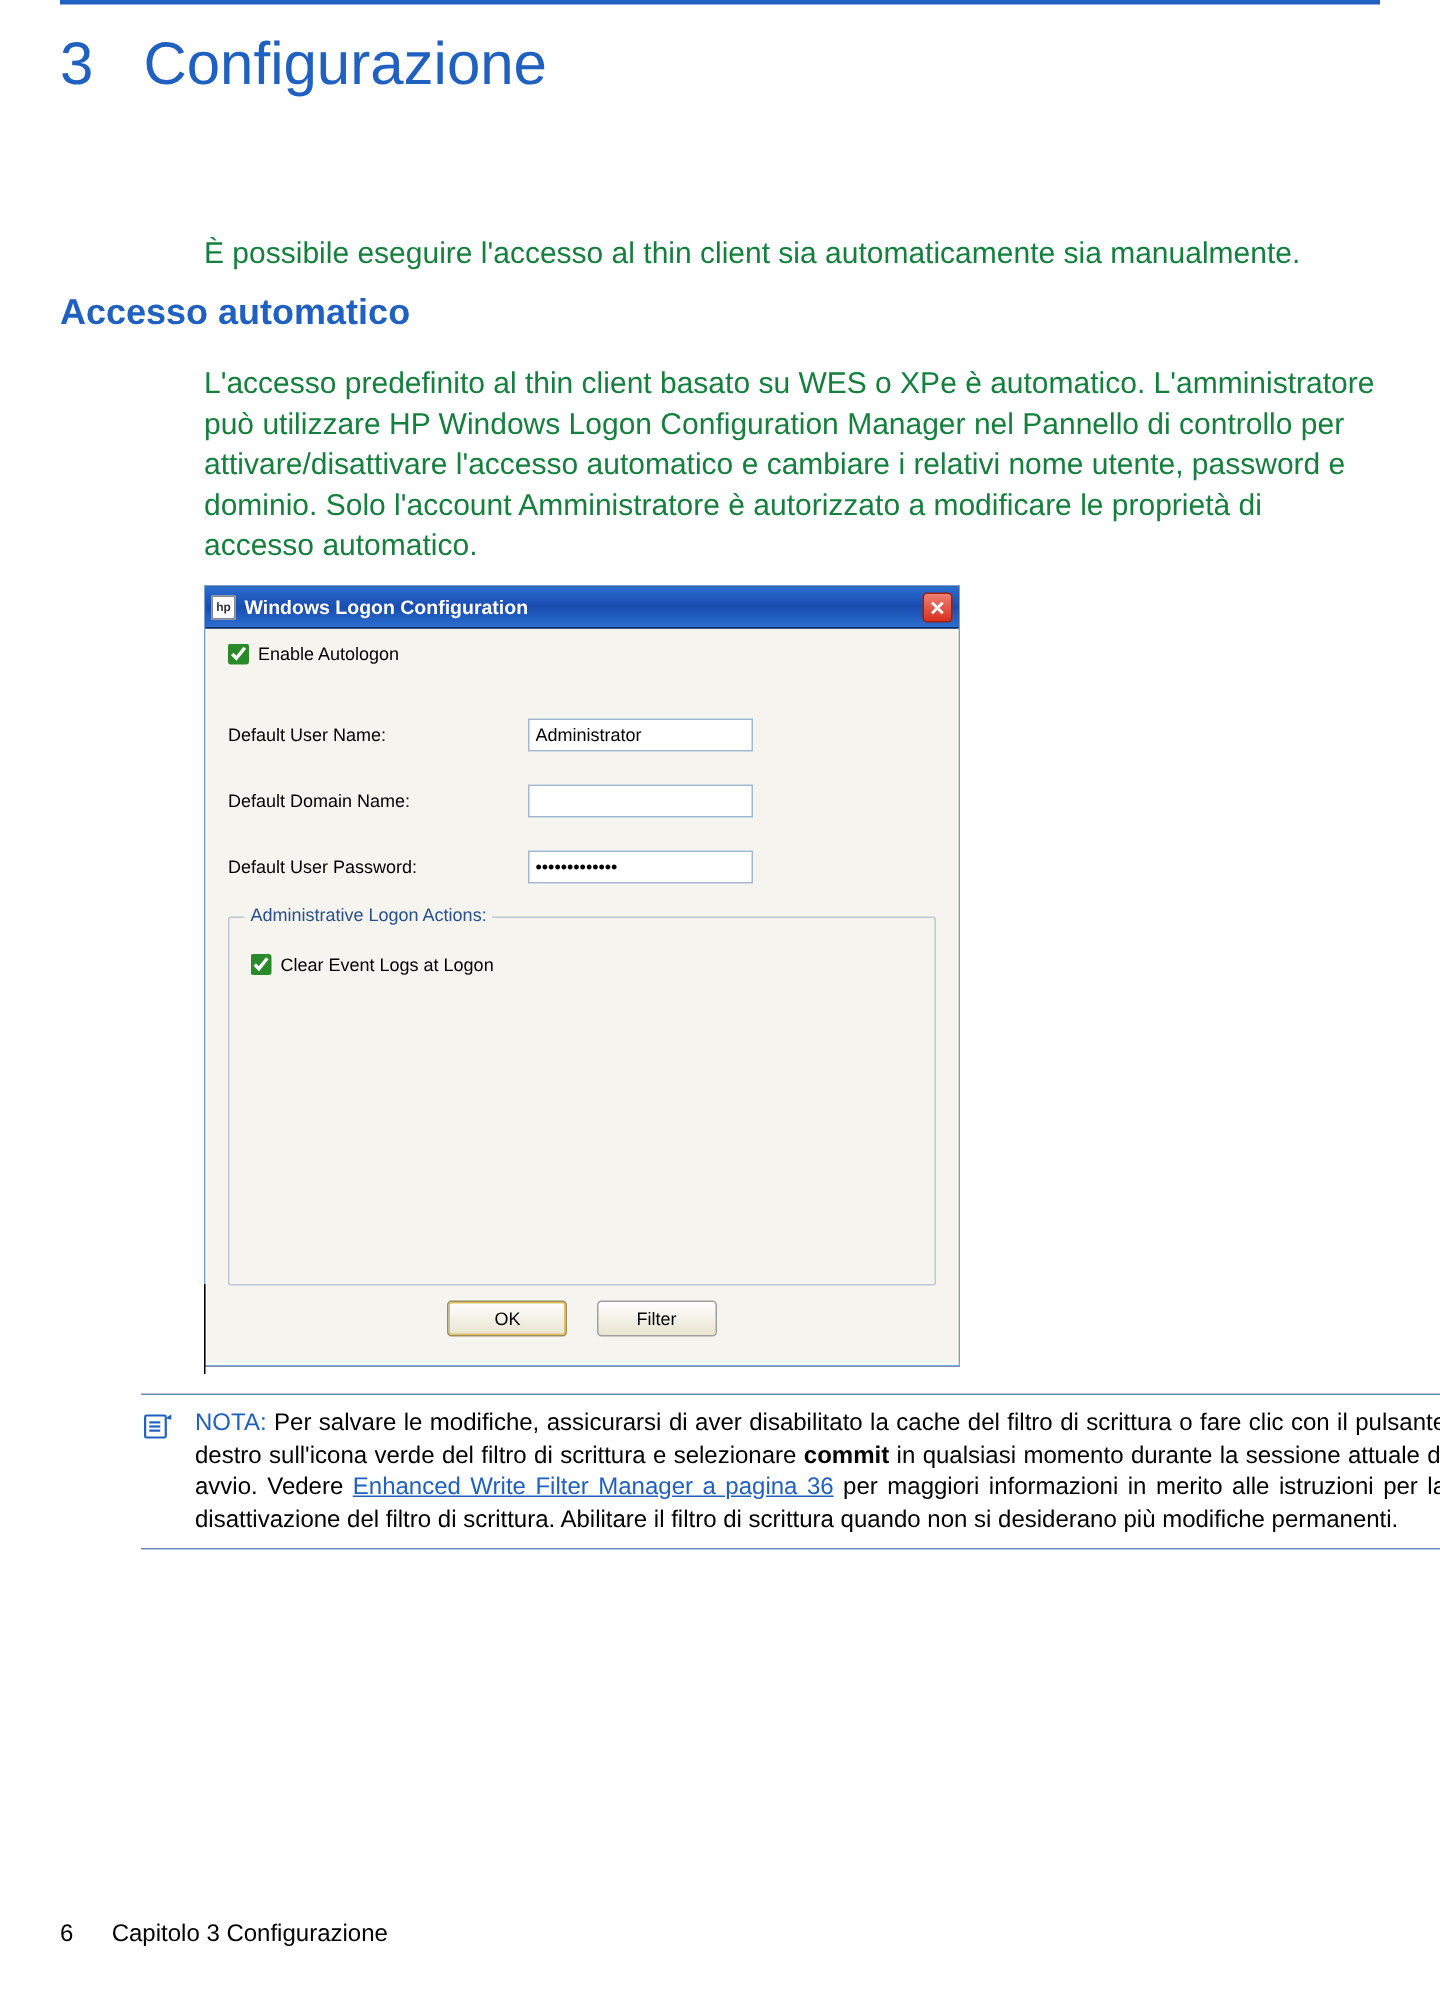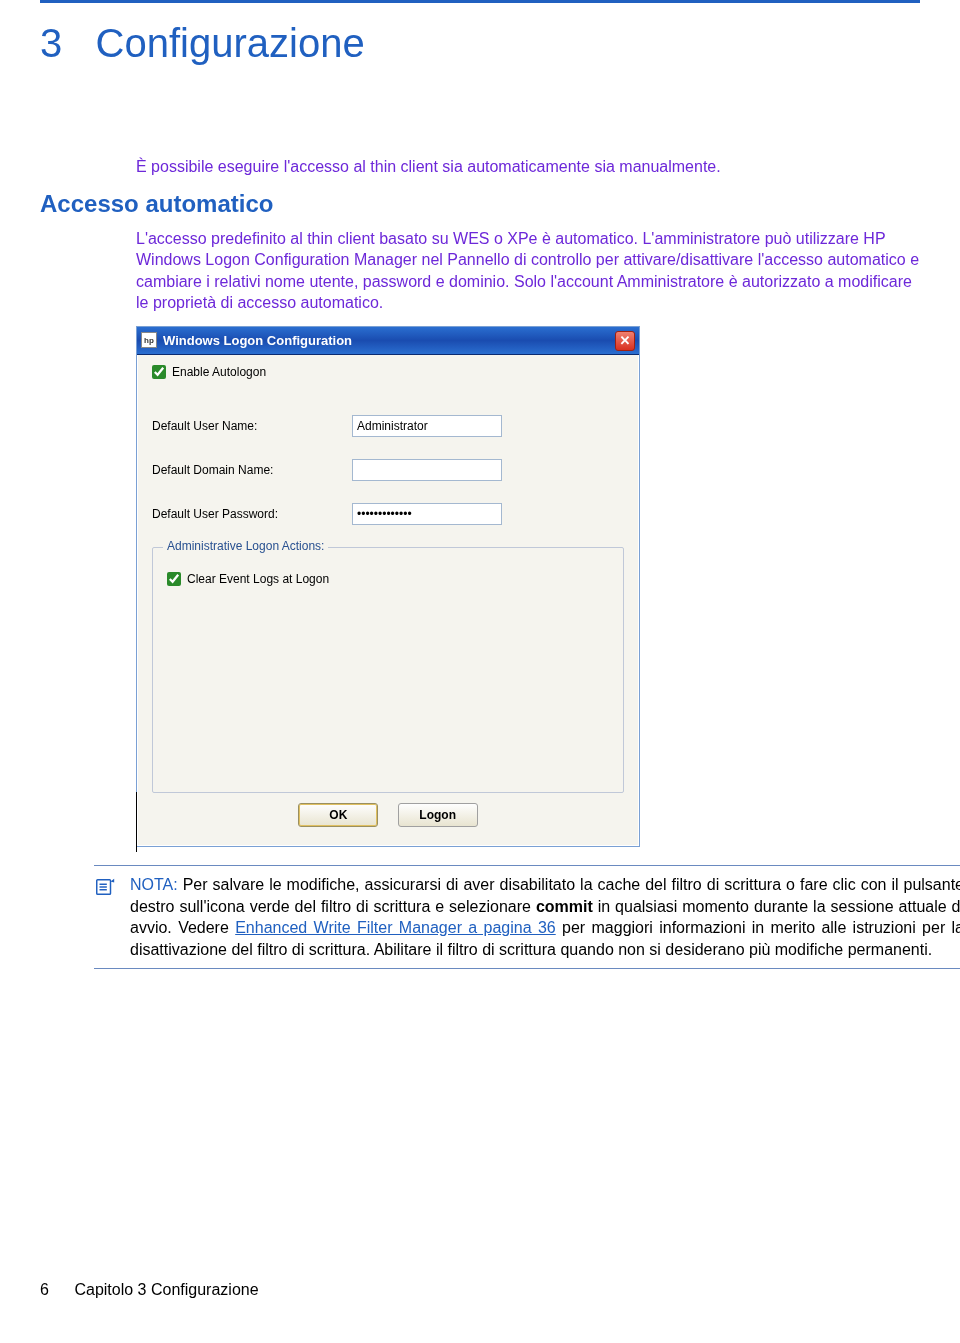--- a/index.html
+++ b/index.html
@@ -29,26 +29,26 @@
     .section-h2 {
       font-size: 30px;
       font-weight: bold;
       color: #2060c0;
       margin-bottom: 10px;
     }
     .section-h3 {
       font-size: 24px;
       font-weight: bold;
       color: #2060c0;
-      margin-bottom: 10px;
+      margin-bottom: 20px;
     }
     .body-text {
-      font-size: 16px;
+      font-size: 20px;
       line-height: 1.35;
-      color: #6d28d9;
+      color: #15803d;
       margin: 0 0 12px 96px;
     }
     
     .dialog-wrap {
       margin: 10px 0 16px 96px;
       width: 504px;
       border: 1px solid #7aa0d4;
       background: #0f172a;
       font-family: Tahoma, Arial, sans-serif;
       font-size: 12px;
@@ -159,21 +159,20 @@
       border: 1px solid #9a8f60;
       border-radius: 3px;
       background: linear-gradient(#fefefe, #e8e4d0);
       font-family: Tahoma, Arial, sans-serif;
       font-size: 12px;
       text-align: center;
       line-height: 22px;
       margin: 0 8px;
       cursor: default;
       box-shadow: 0 0 0 1px #e0c060 inset;
-      font-weight: bold;
     }
     .btn.cancel { box-shadow: none; border-color: #a0a0a0; }
     .dlg-leftbar {
       position: absolute;
       left: -1px;
       bottom: -6px;
       width: 1px;
       height: 60px;
       background: #000;
     }
@@ -260,21 +259,21 @@
       <div class="fieldset">
         <span class="legend">Administrative Logon Actions:</span>
         <div class="cbrow">
           <input type="checkbox" checked="" style="">
           <span>Clear Event Logs at Logon</span>
         </div>
       </div>
 
       <div class="btnrow">
         <span class="btn">OK</span>
-        <span class="btn cancel">Logon</span>
+        <span class="btn cancel">Filter</span>
       </div>
     </div>
     <div class="dlg-leftbar"></div>
   </div>
 
   <div class="note-area">
     <div class="note-rule"></div>
     <div class="note-body">
       <span class="note-icon">
         <svg viewBox="0 0 24 24" width="22" height="22" fill="none" stroke="#2060c0" stroke-width="1.6">

